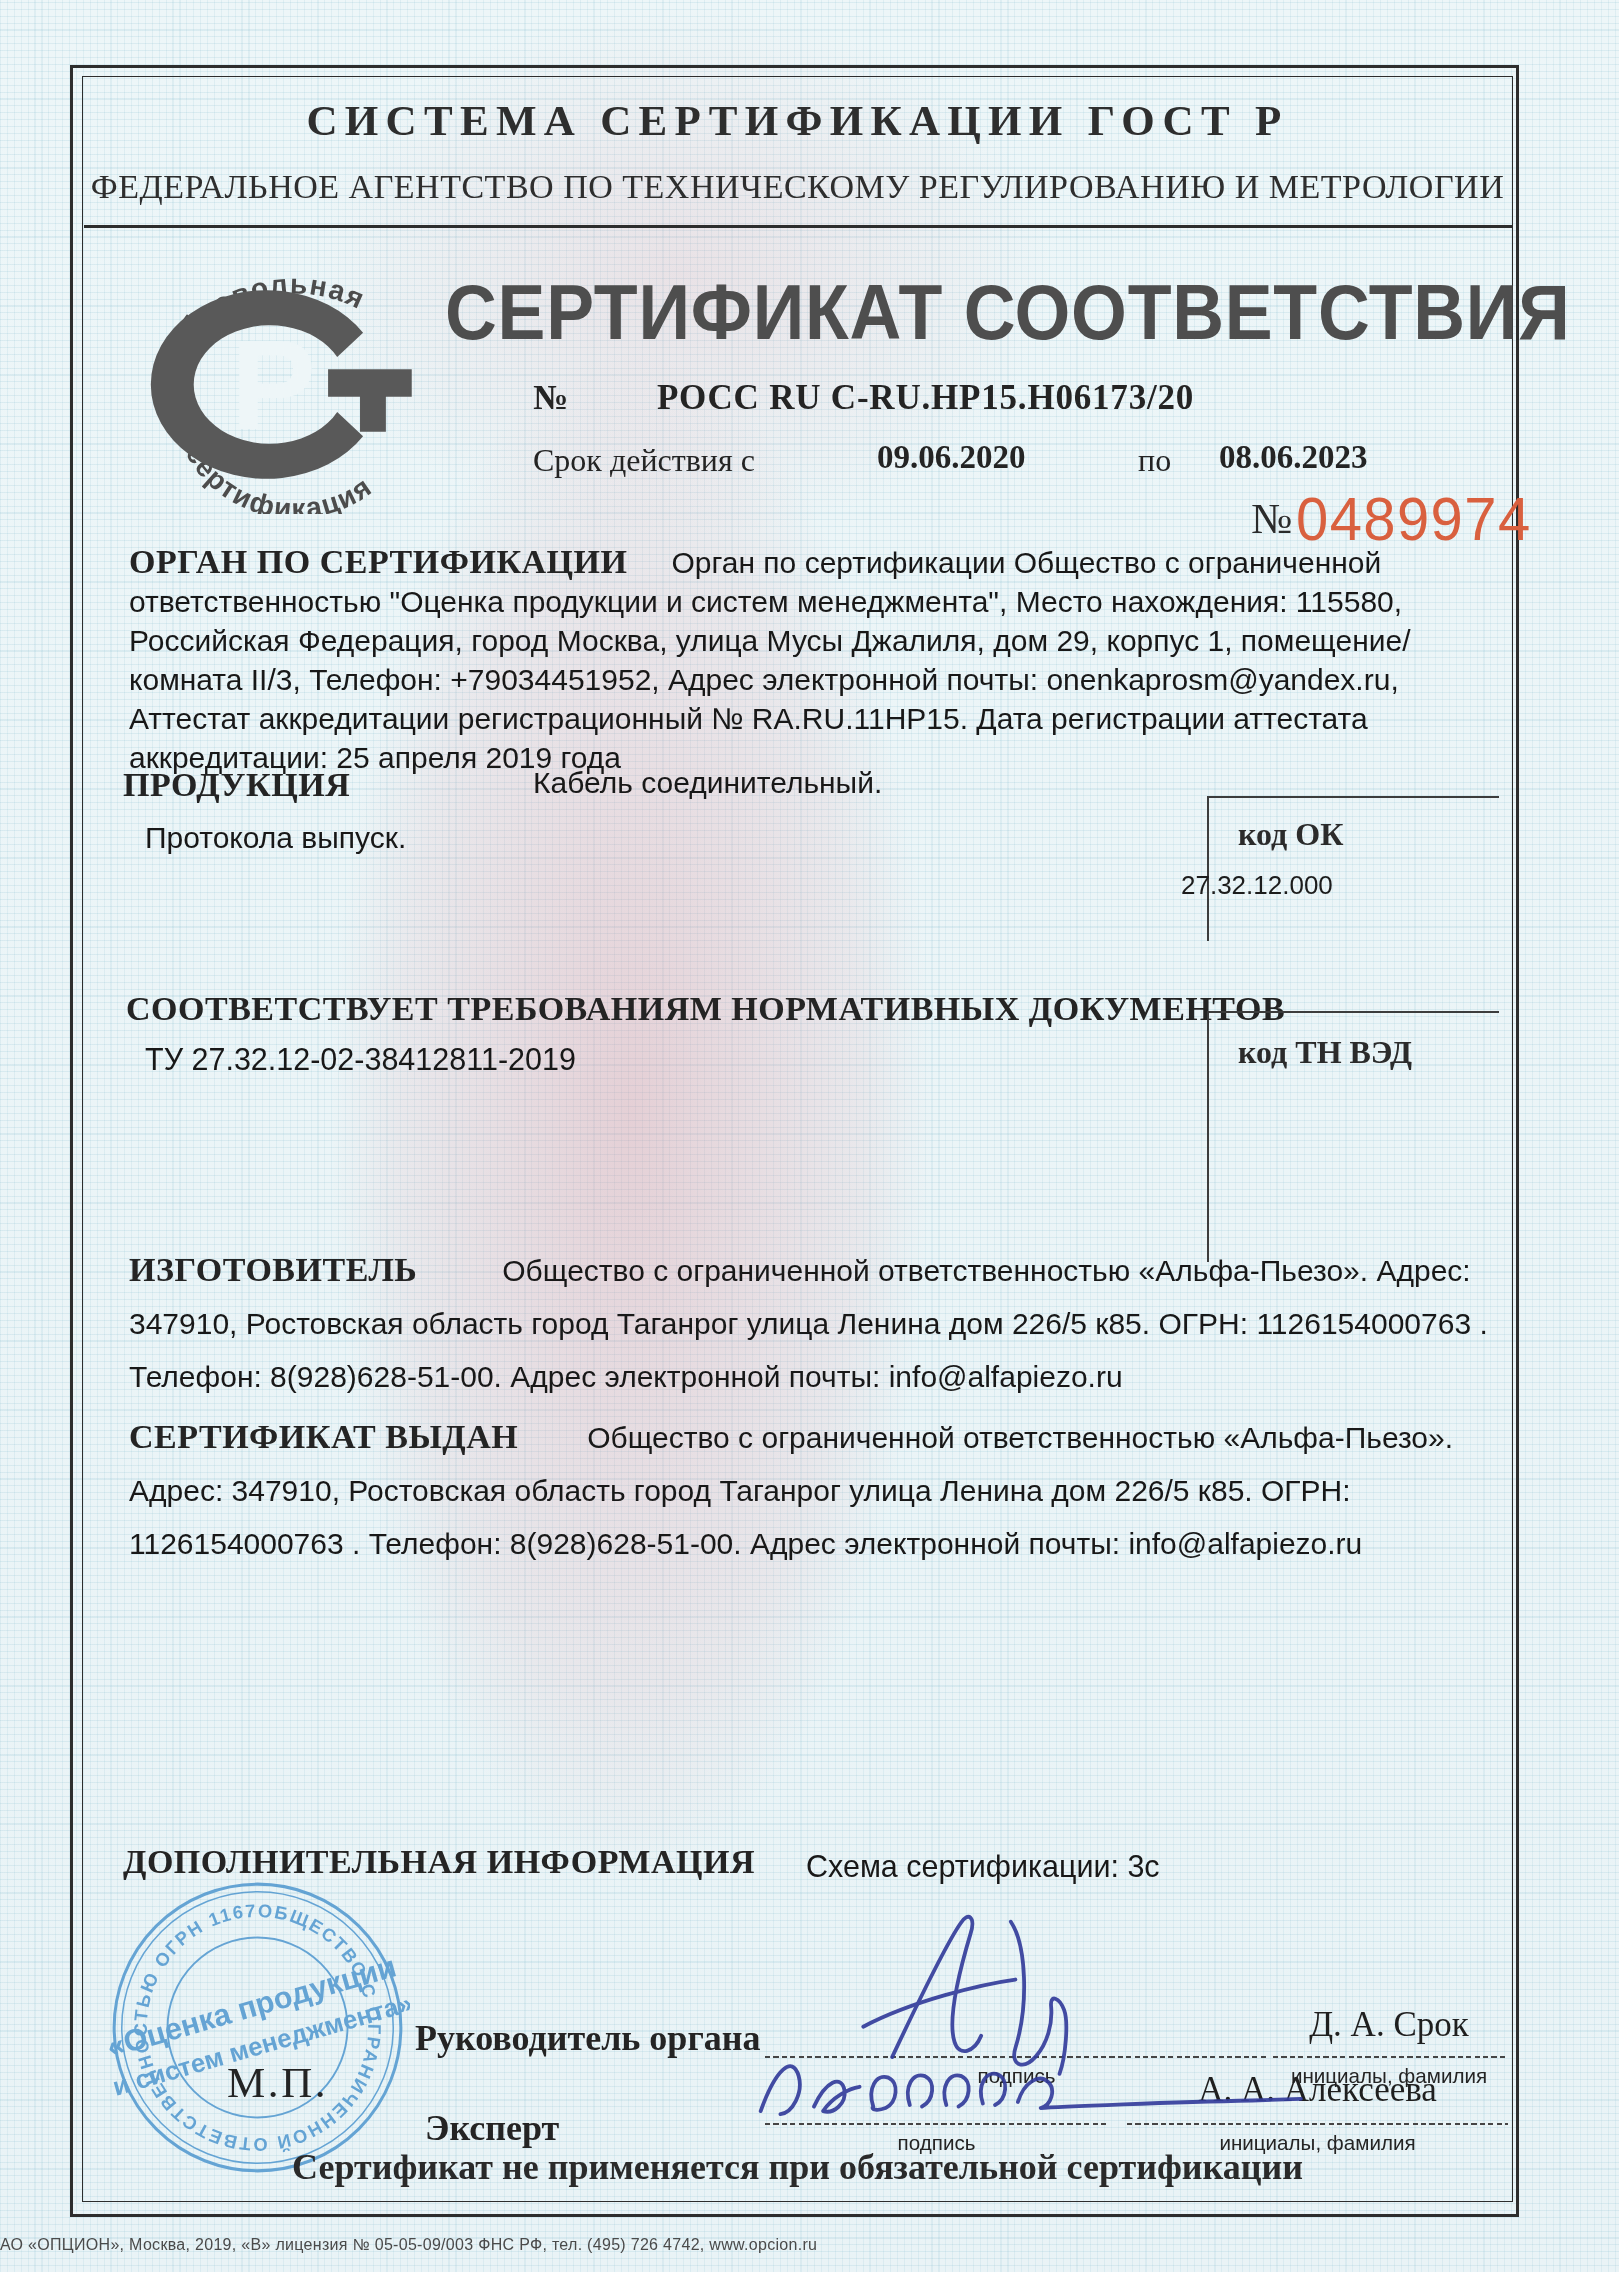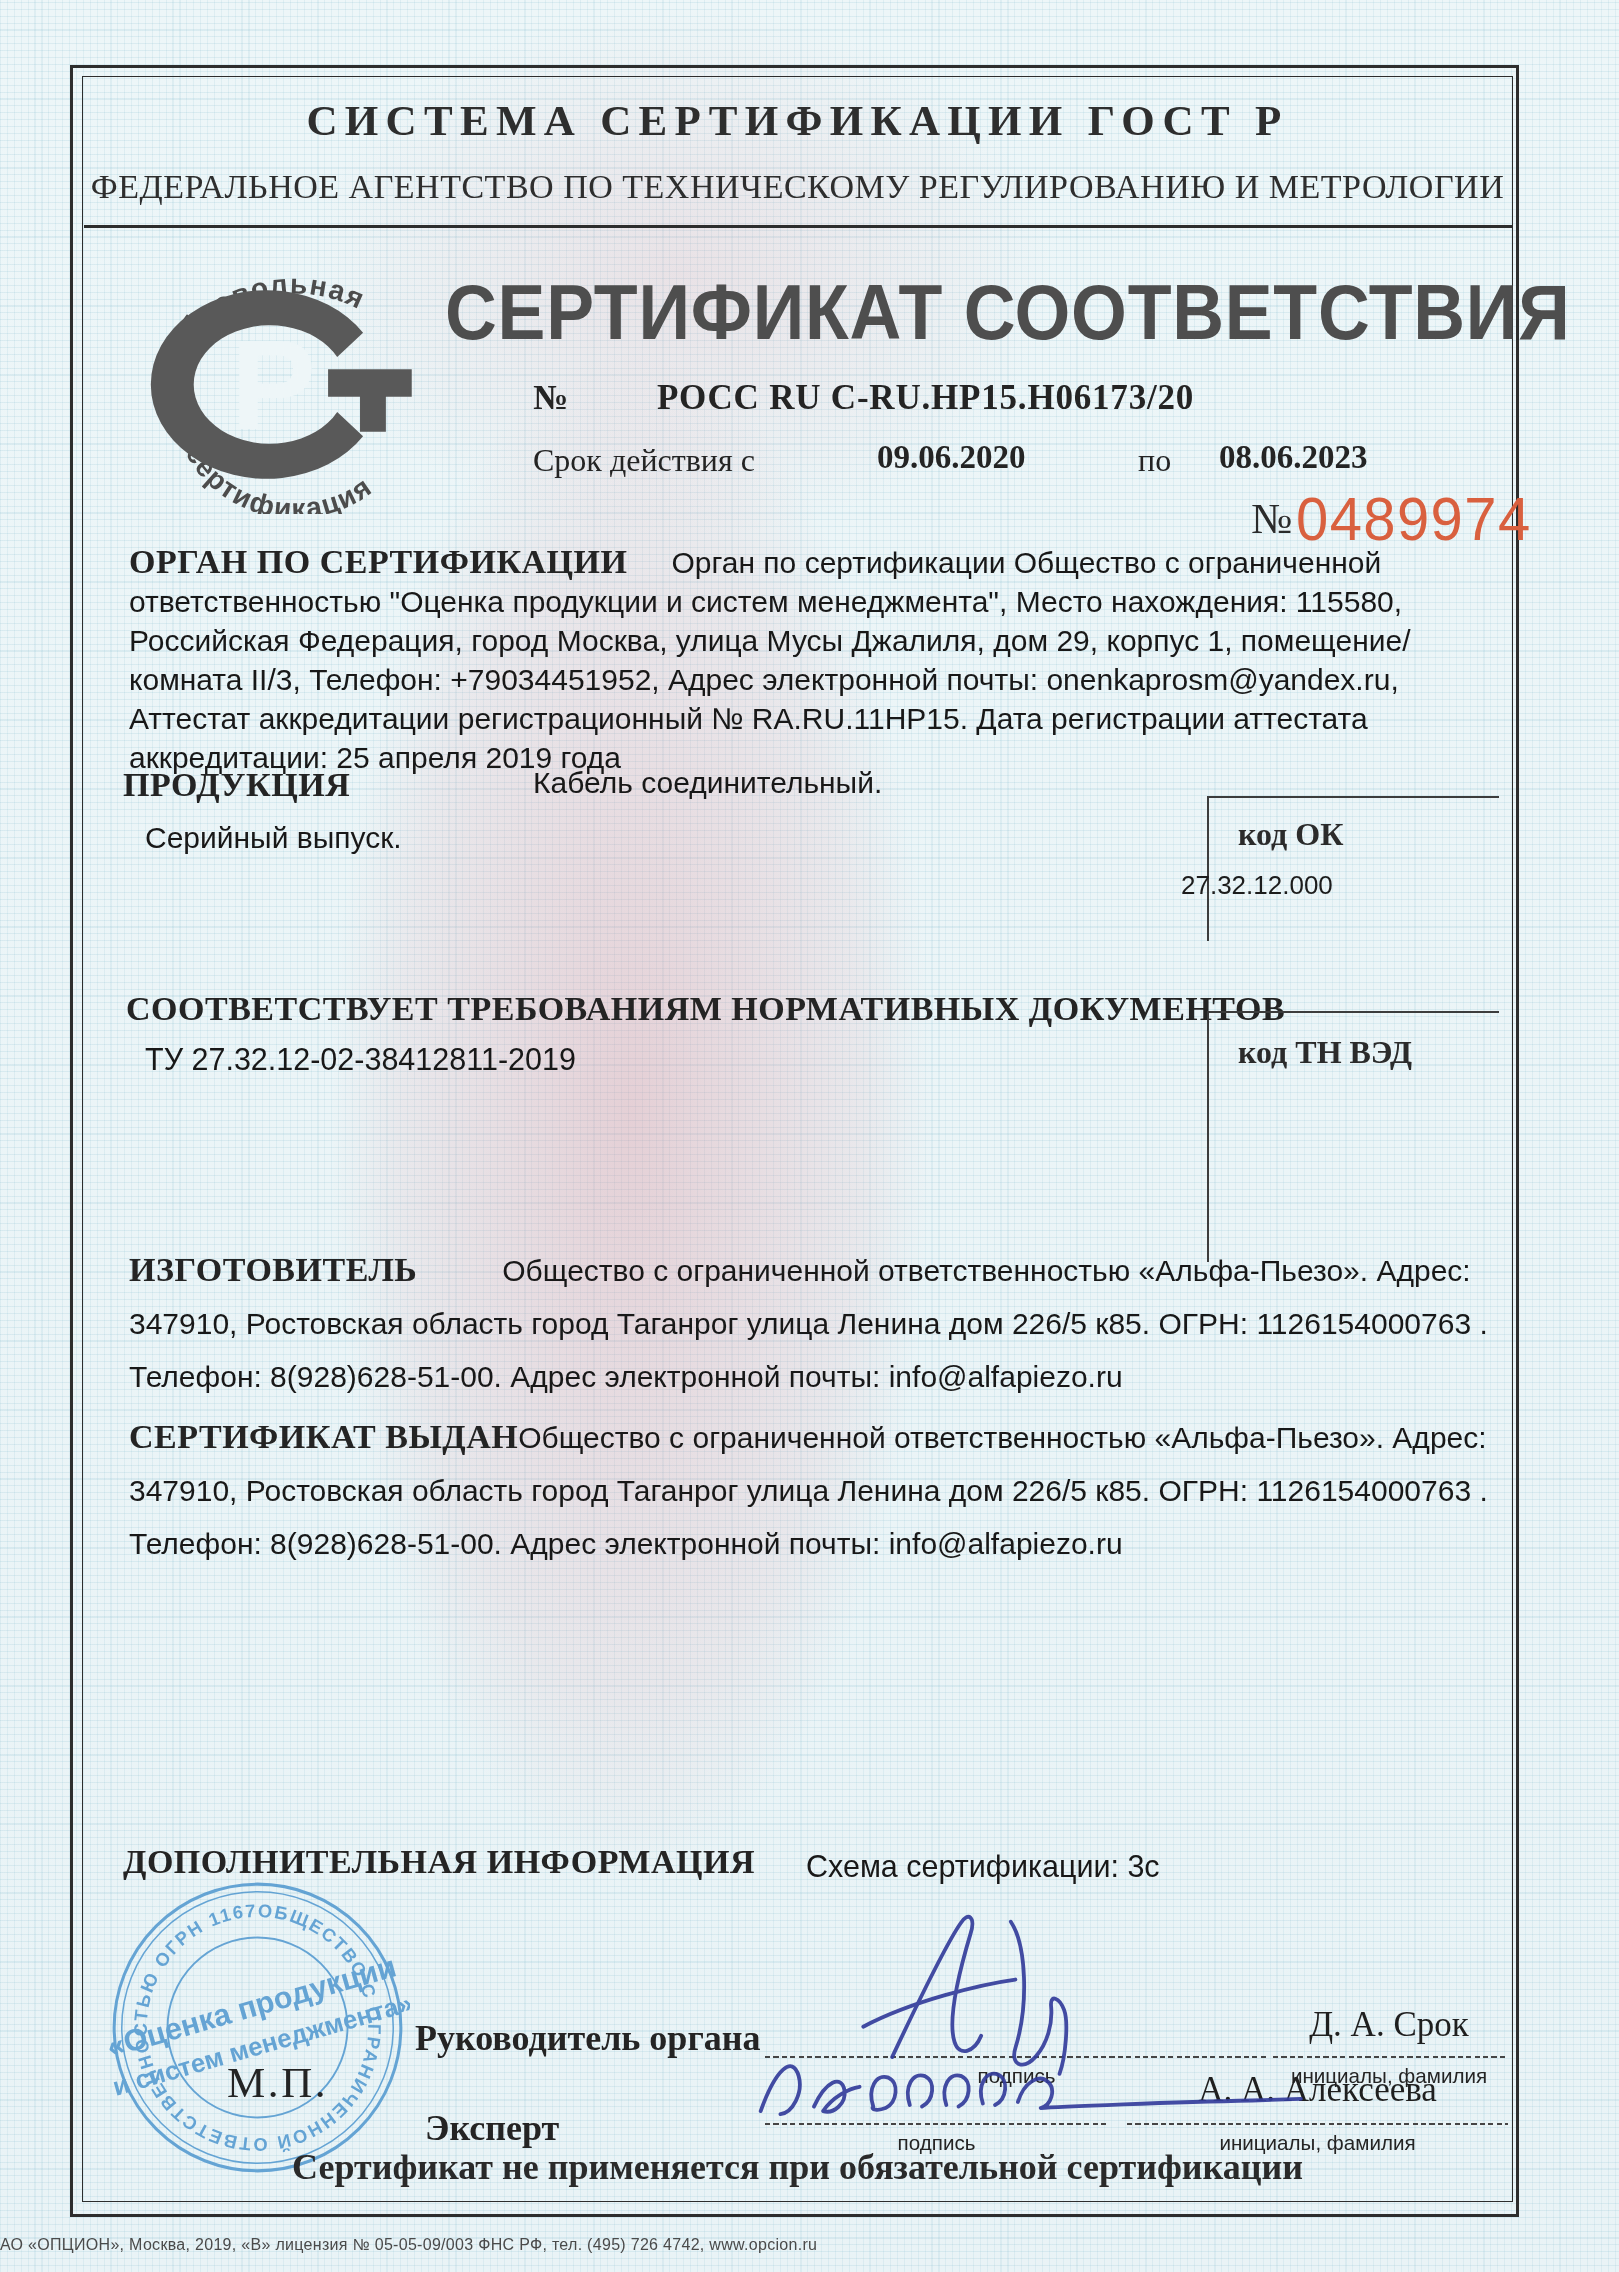--- a/index.html
+++ b/index.html
@@ -42,21 +42,21 @@
   .blank-no-sign{left:1251px;top:494px;font-size:43px;color:#2b2b2b;font-family:"Liberation Serif","DejaVu Serif",serif;}
   .blank-no-digits{left:1296px;top:484px;font-size:61px;letter-spacing:1.5px;color:#d9603f;transform:scaleX(.95);transform-origin:left top;}
 
   
   .par{left:129px;width:1371px;font-size:30px;line-height:53px;color:#181818;}
   .par.tight{line-height:39px;}
   .lbl{font-family:"Liberation Serif","DejaVu Serif",serif;font-weight:bold;font-size:34px;color:#242424;letter-spacing:.015em;}
   .lbl-standalone{font-family:"Liberation Serif","DejaVu Serif",serif;font-weight:bold;font-size:34px;color:#242424;letter-spacing:.015em;white-space:nowrap;}
   .gap-org{margin-right:44px;}
   .gap-man{margin-right:85px;}
-  .gap-iss{}
+  .gap-iss{margin-right:69px;}
   .gap-bas{margin-right:44px;}
 
   .code-box{box-sizing:border-box;border-top:2.3px solid #3c3c3c;border-left:2.3px solid #3c3c3c;}
   .ok-box{left:1207px;top:796px;width:292px;height:145px;}
   .tnved-box{left:1207px;top:1011px;width:292px;height:251px;}
   .code-lbl{font-family:"Liberation Serif","DejaVu Serif",serif;font-weight:bold;font-size:32px;color:#2b2b2b;}
   .ok-lbl{left:1238px;top:816px;}
   .ok-val{left:1181px;top:870px;font-size:26px;color:#1c1c1c;}
   .tnved-lbl{left:1238px;top:1034px;}
 
@@ -135,21 +135,21 @@
 
   <div class="abs blank-no-sign">№</div>
   <div class="abs sans blank-no-digits">0489974</div>
 
   <p class="abs sans par tight" style="top:542px;margin:0;">
     <span class="lbl gap-org">ОРГАН ПО СЕРТИФИКАЦИИ</span><span>Орган по сертификации Общество с ограниченной ответственностью "Оценка продукции и систем менеджмента", Место нахождения: 115580, Российская Федерация, город Москва, улица Мусы Джалиля, дом 29, корпус 1, помещение/комната II/3, Телефон: +79034451952, Адрес электронной почты: onenkaprosm@yandex.ru, Аттестат аккредитации регистрационный № RA.RU.11НР15. Дата регистрации аттестата аккредитации: 25 апреля 2019 года</span>
   </p>
 
   <div class="abs lbl-standalone" style="left:123px;top:766px;">ПРОДУКЦИЯ</div>
   <div class="abs sans product-name">Кабель соединительный.</div>
-  <div class="abs sans product-issue">Серийный выпуск.</div>
+  <div class="abs sans product-issue">Протокола выпуск.</div>
   <div class="abs code-box ok-box"></div>
   <div class="abs code-lbl ok-lbl">код ОК</div>
   <div class="abs sans ok-val">27.32.12.000</div>
 
   <div class="abs lbl-standalone conf-lbl">СООТВЕТСТВУЕТ ТРЕБОВАНИЯМ НОРМАТИВНЫХ ДОКУМЕНТОВ</div>
   <div class="abs sans conf-text">ТУ 27.32.12-02-38412811-2019</div>
   <div class="abs code-box tnved-box"></div>
   <div class="abs code-lbl tnved-lbl">код ТН ВЭД</div>
 
   <p class="abs sans par" style="top:1243px;margin:0;">

